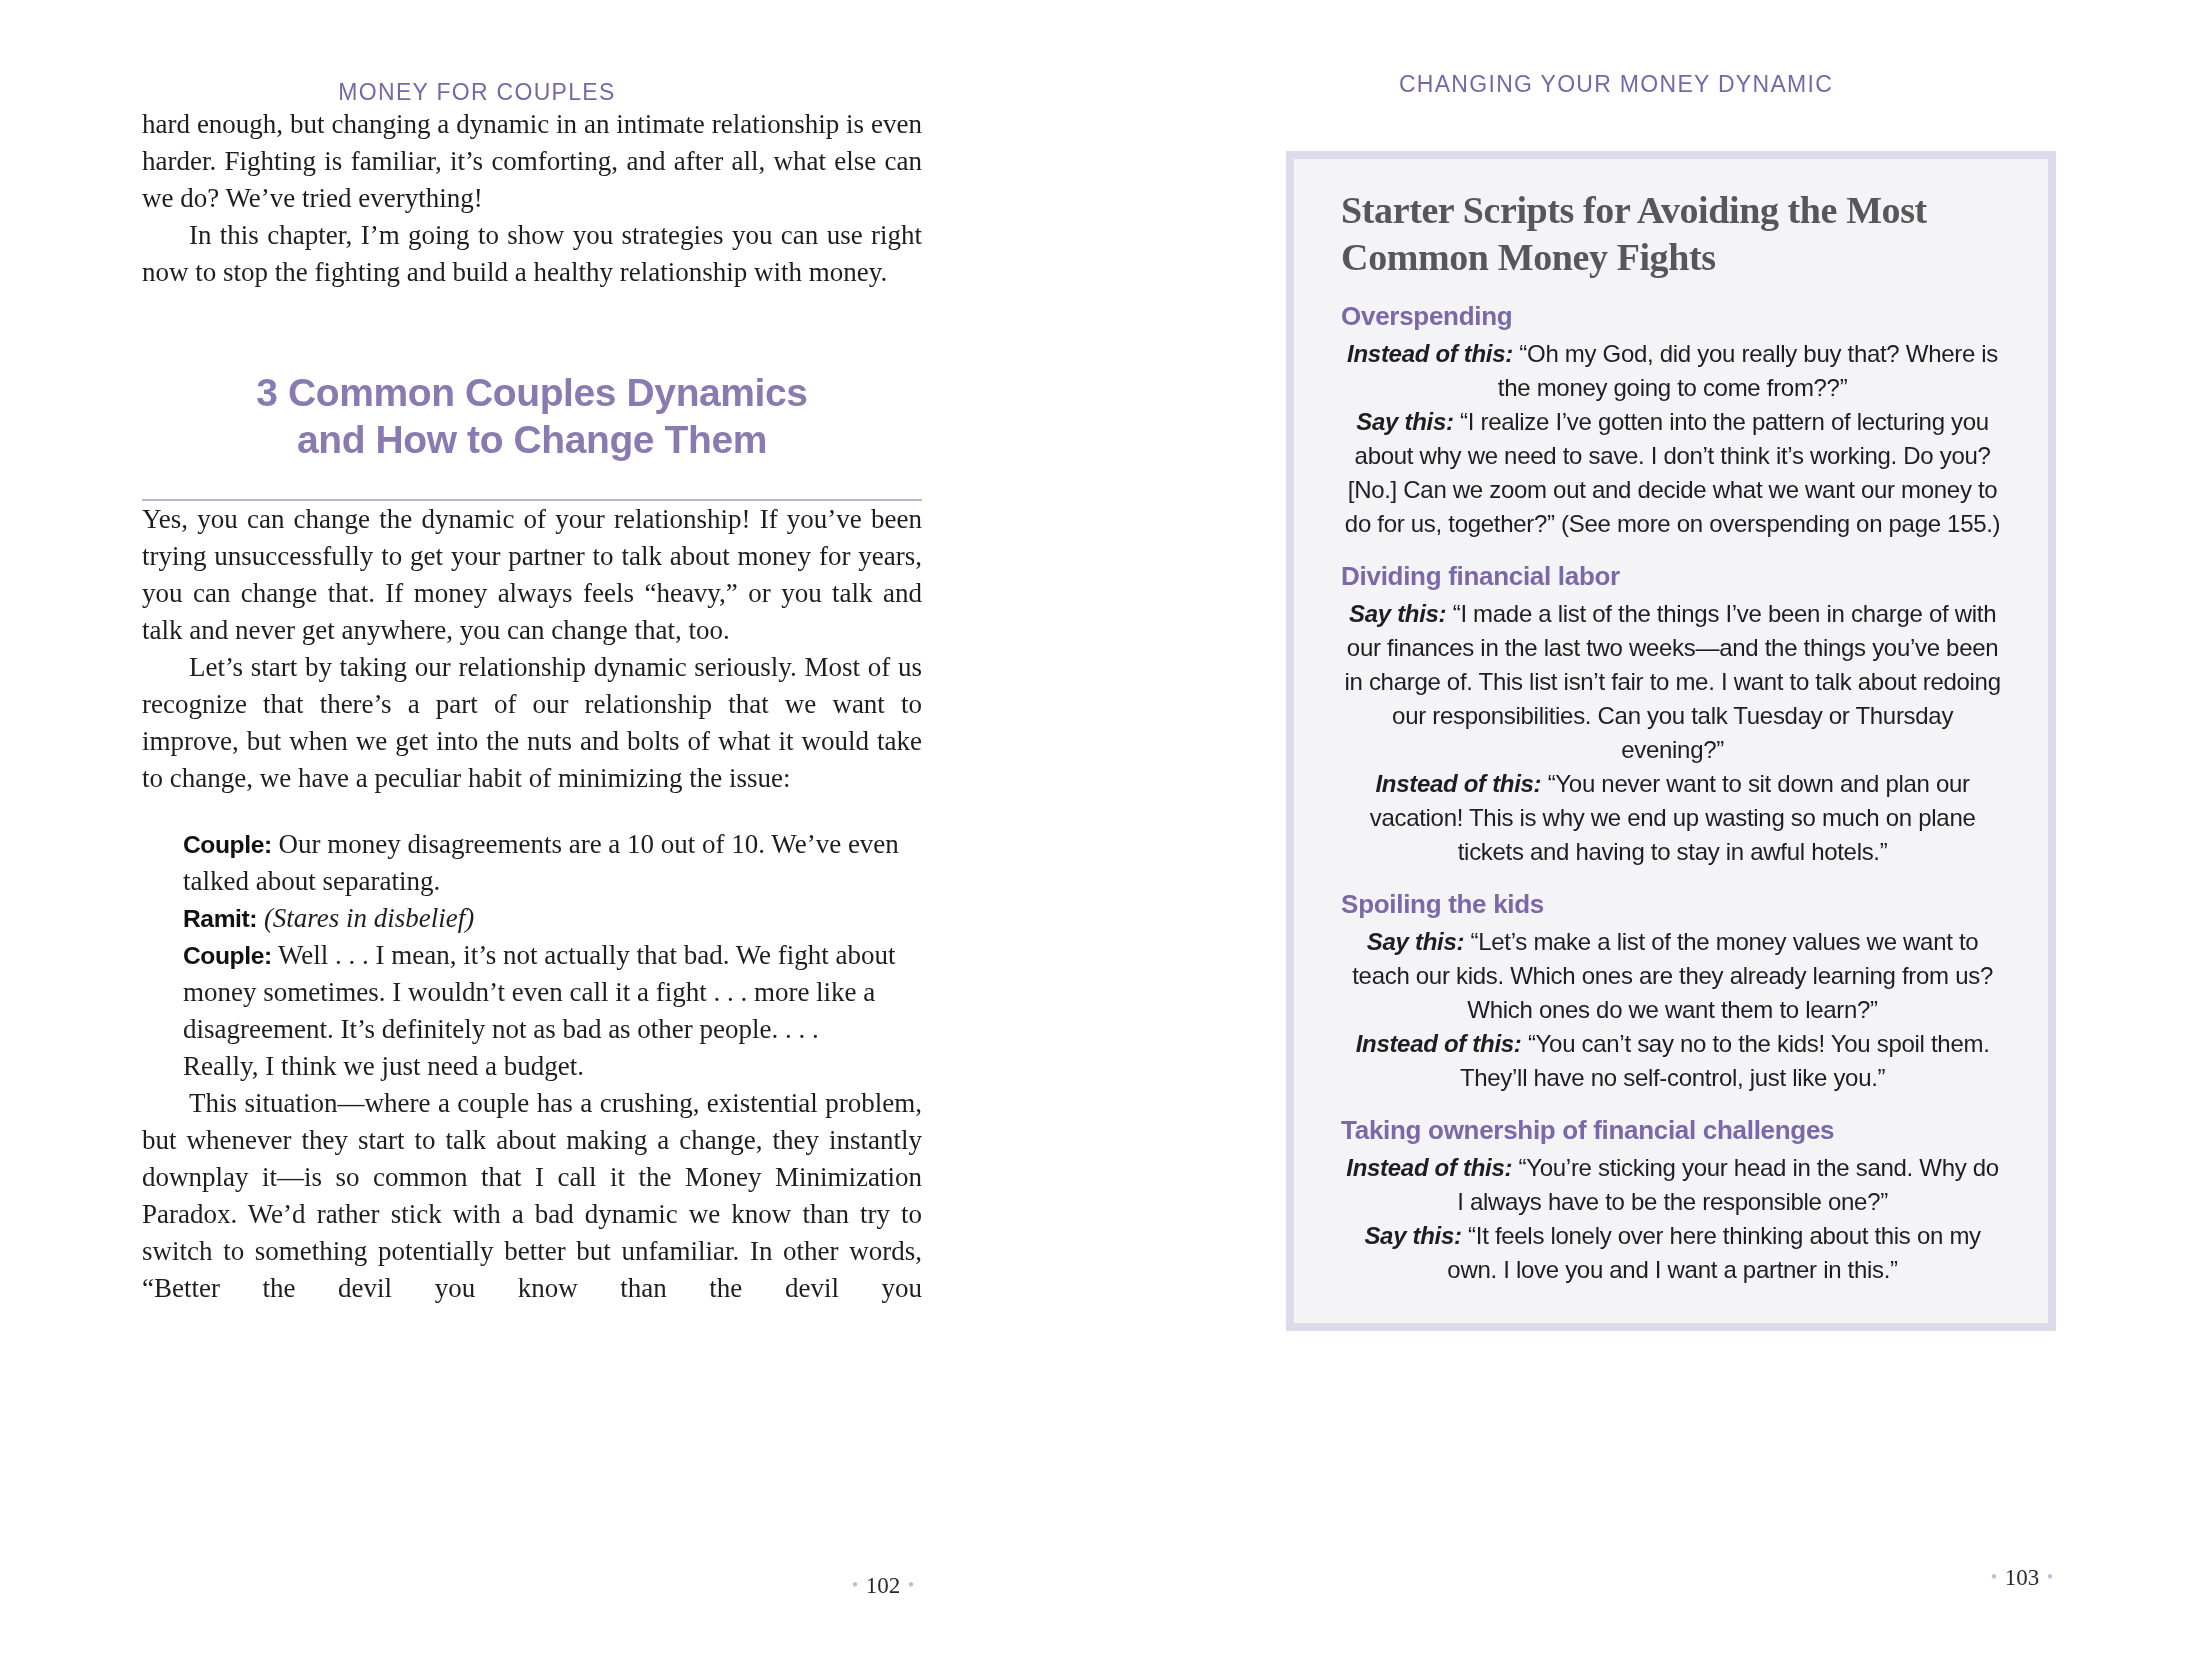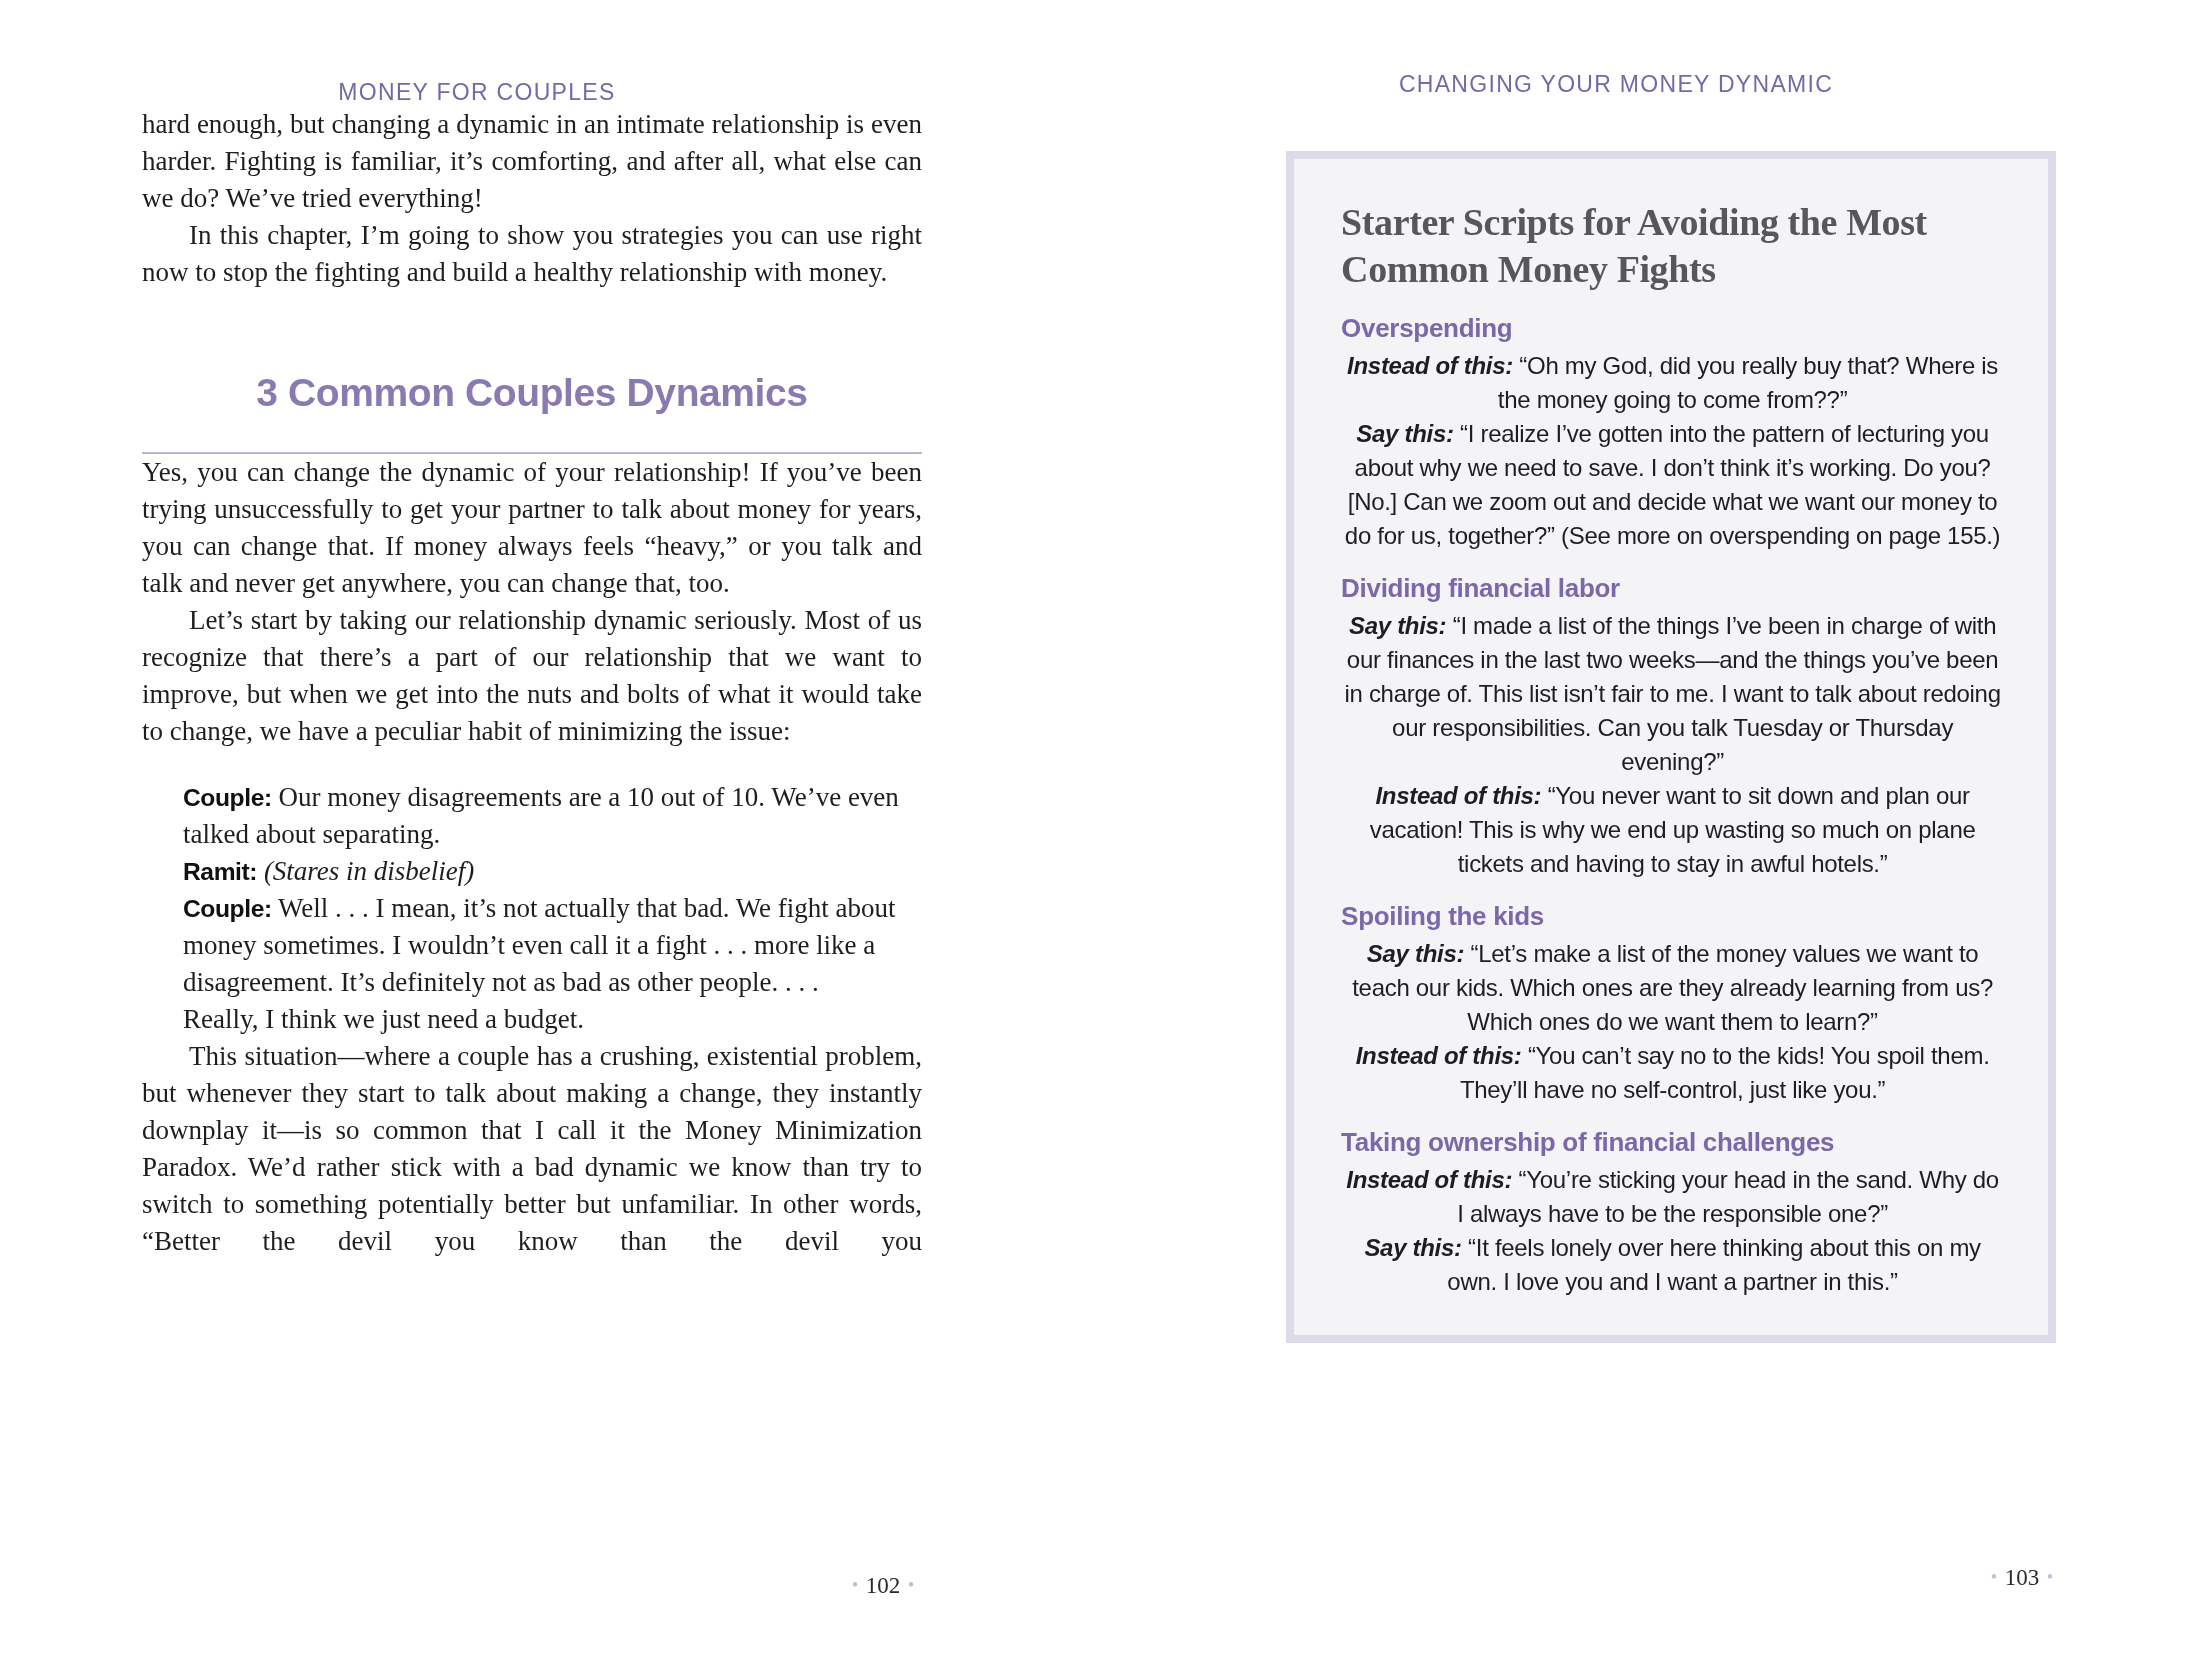--- a/index.html
+++ b/index.html
@@ -36,21 +36,21 @@
     font-family:"Liberation Sans", sans-serif;font-weight:700;
     font-size:24.6px;letter-spacing:-0.4px;color:#111113;
   }
   .stage{font-style:italic;}
   .closing{margin-top:46px;}
   .flush-last{text-align-last:justify;}
 
   .script-box{
     margin-top:53px;margin-left:5.1px;width:770px;box-sizing:border-box;
     border:8.5px solid #dfdaea;background:#f4f3f6;
-    padding:40px 44px 36px 47px;
+    padding:28px 44px 36px 47px;
   }
   .box-title{
     font-family:"Liberation Serif", serif;font-weight:700;
     font-size:38px;line-height:47px;color:#57575a;
     margin:0 0 6.8px 0;letter-spacing:-0.4px;
   }
   .section-heading{
     font-family:"Liberation Sans", sans-serif;font-weight:700;
     font-size:26px;line-height:30.5px;color:#7a68a8;
     margin:20.4px 0 5.1px 0;letter-spacing:-0.3px;
@@ -73,20 +73,21 @@
 
 <div class="page" id="page-left">
   <div class="runhead">MONEY FOR COUPLES</div>
 
   <div class="body-text">
     <p class="opening">hard enough, but changing a dynamic in an intimate relationship is even harder. Fighting is familiar, it’s comforting, and after all, what else can we do? We’ve tried everything!</p>
     <p class="indent">In this chapter, I’m going to show you strategies you can use right now to stop the fighting and build a healthy relationship with money.</p>
 
     <div class="chapter-heading">
       <div>3 Common Couples Dynamics</div>
+      <div>and How to Change Them</div>
     </div>
     <hr class="heading-rule">
 
     <p class="mid">Yes, you can change the dynamic of your relationship! If you’ve been trying unsuccessfully to get your partner to talk about money for years, you can change that. If money always feels “heavy,” or you talk and talk and never get anywhere, you can change that, too.</p>
     <p class="indent">Let’s start by taking our relationship dynamic seriously. Most of us recognize that there’s a part of our relationship that we want to improve, but when we get into the nuts and bolts of what it would take to change, we have a peculiar habit of minimizing the issue:</p>
 
     <div class="dialogue">
       <p><span class="speaker">Couple:</span> <span>Our money disagreements are a 10 out of 10. We’ve even talked about separating.</span></p>
       <p><span class="speaker">Ramit:</span> <span class="stage">(Stares in disbelief)</span></p>
       <p><span class="speaker">Couple:</span> <span>Well . . . I mean, it’s not actually that bad. We fight about money sometimes. I wouldn’t even call it a fight . . . more like a disagreement. It’s definitely not as bad as other people. . . . Really, I think we just need a budget.</span></p>

